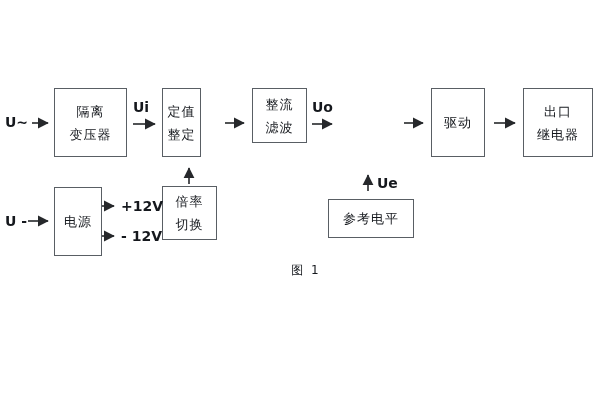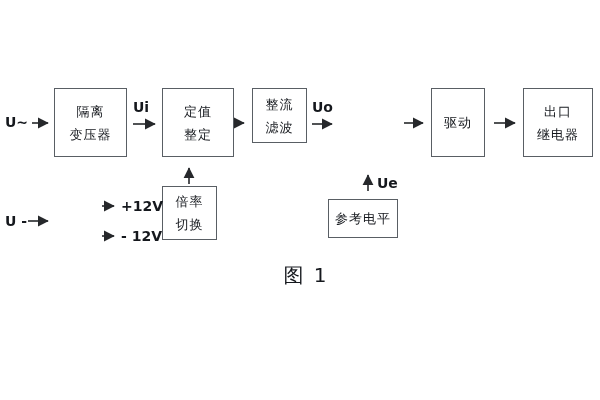--- a/index.html
+++ b/index.html
@@ -5,21 +5,21 @@
   html,body{margin:0;padding:0;background:#ffffff;}
   body{width:600px;height:400px;position:relative;overflow:hidden;
        font-family:"DejaVu Sans","Liberation Sans",sans-serif;color:#15181d;}
   .stage{position:absolute;left:0;top:0;width:600px;height:400px;}
   .box{position:absolute;box-sizing:border-box;border:1.5px solid #595e64;background:#fff;
        display:flex;flex-direction:column;align-items:center;justify-content:center;
        gap:10px;font-size:13px;line-height:1;letter-spacing:1px;}
   .box span{display:block;white-space:nowrap;}
   .lbl{position:absolute;font-size:14px;font-weight:600;line-height:1;white-space:nowrap;}
   .caption{position:absolute;left:272px;top:262px;width:68px;text-align:center;
-           font-size:20px;letter-spacing:2px;}
+           font-size:12px;letter-spacing:2px;}
   svg.wires{position:absolute;left:0;top:0;}
 </style>
 </head>
 <body>
 
 <div class="stage">
 
   <svg class="wires" width="600" height="400" viewBox="0 0 600 400">
     <defs>
       <marker id="ah" markerWidth="8" markerHeight="8" refX="6.5" refY="3.5" orient="auto">
@@ -39,47 +39,50 @@
       <line x1="189" y1="184" x2="189" y2="168" marker-end="url(#ah)"></line>
       <line x1="368" y1="191" x2="368" y2="175" marker-end="url(#ah)"></line>
     </g>
   </svg>
 
   <div class="box" style="left:54px;top:88px;width:73px;height:69px">
     <span>隔离</span>
     <span>变压器</span>
   </div>
 
-  <div class="box" style="left:162px;top:88px;width:72px;height:69px">
+  <div class="box" style="left:162px;top:88px;width:39px;height:69px">
     <span>定值</span>
     <span>整定</span>
   </div>
 
   <div class="box" style="left:252px;top:88px;width:55px;height:55px">
     <span>整流</span>
     <span>滤波</span>
   </div>
 
 
   <div class="box" style="left:523px;top:88px;width:70px;height:69px">
     <span>出口</span>
     <span>继电器</span>
   </div>
 
   <div class="box" style="left:431px;top:88px;width:54px;height:69px">
     <span>驱动</span>
   </div>
 
+  <div class="box" style="left:54px;top:187px;width:48px;height:69px">
+    <span>电源</span>
+  </div>
 
   <div class="box" style="left:162px;top:186px;width:55px;height:54px">
     <span>倍率</span>
     <span>切换</span>
   </div>
 
-  <div class="box" style="left:328px;top:199px;width:70px;height:39px;gap:0">
+  <div class="box" style="left:328px;top:199px;width:86px;height:39px;gap:0">
     <span>参考电平</span>
   </div>
 
   <div class="lbl" style="left:5px;top:115px">U~</div>
   <div class="lbl" style="left:5px;top:214px">U -</div>
   <div class="lbl" style="left:133px;top:100px">Ui</div>
   <div class="lbl" style="left:312px;top:100px">Uo</div>
   <div class="lbl" style="left:377px;top:176px">Ue</div>
   <div class="lbl" style="left:121px;top:199px">+12V</div>
   <div class="lbl" style="left:121px;top:229px">- 12V</div>

